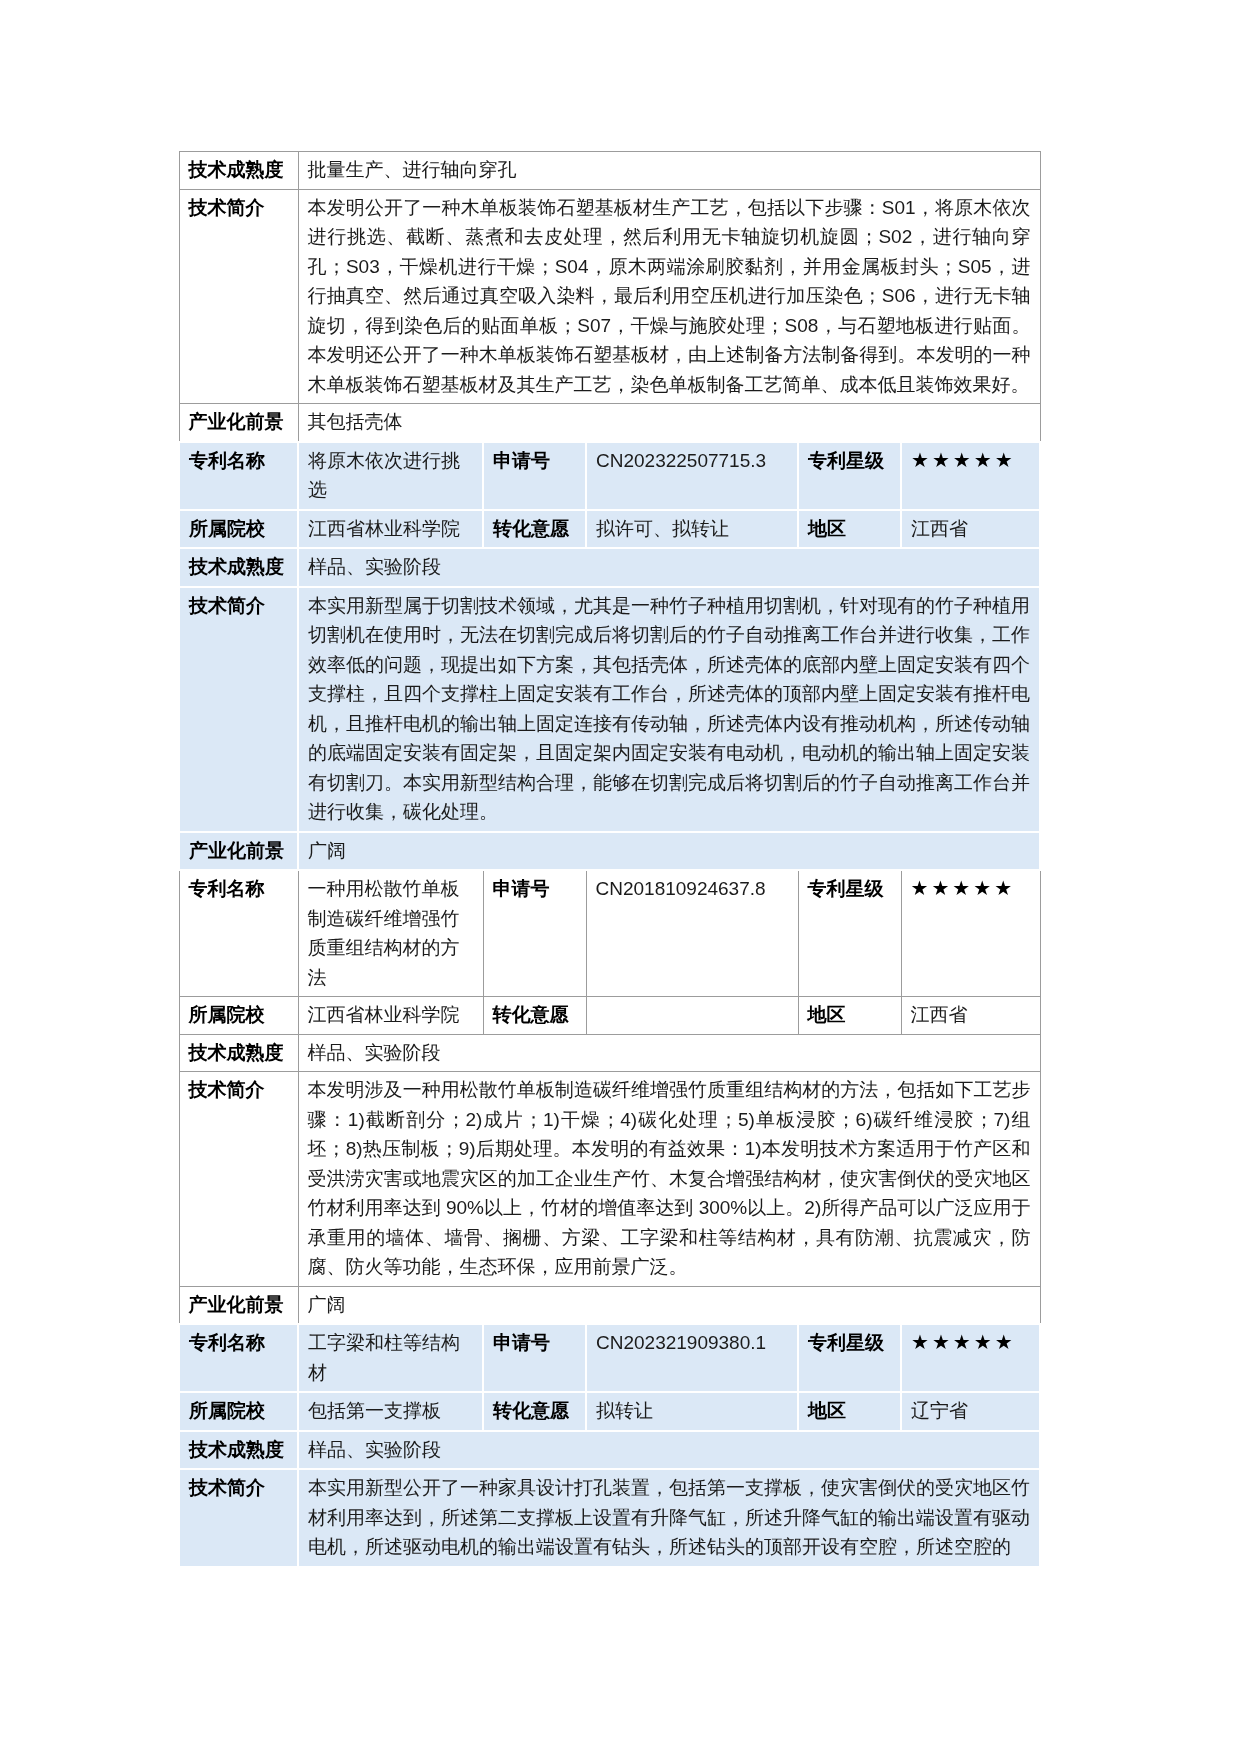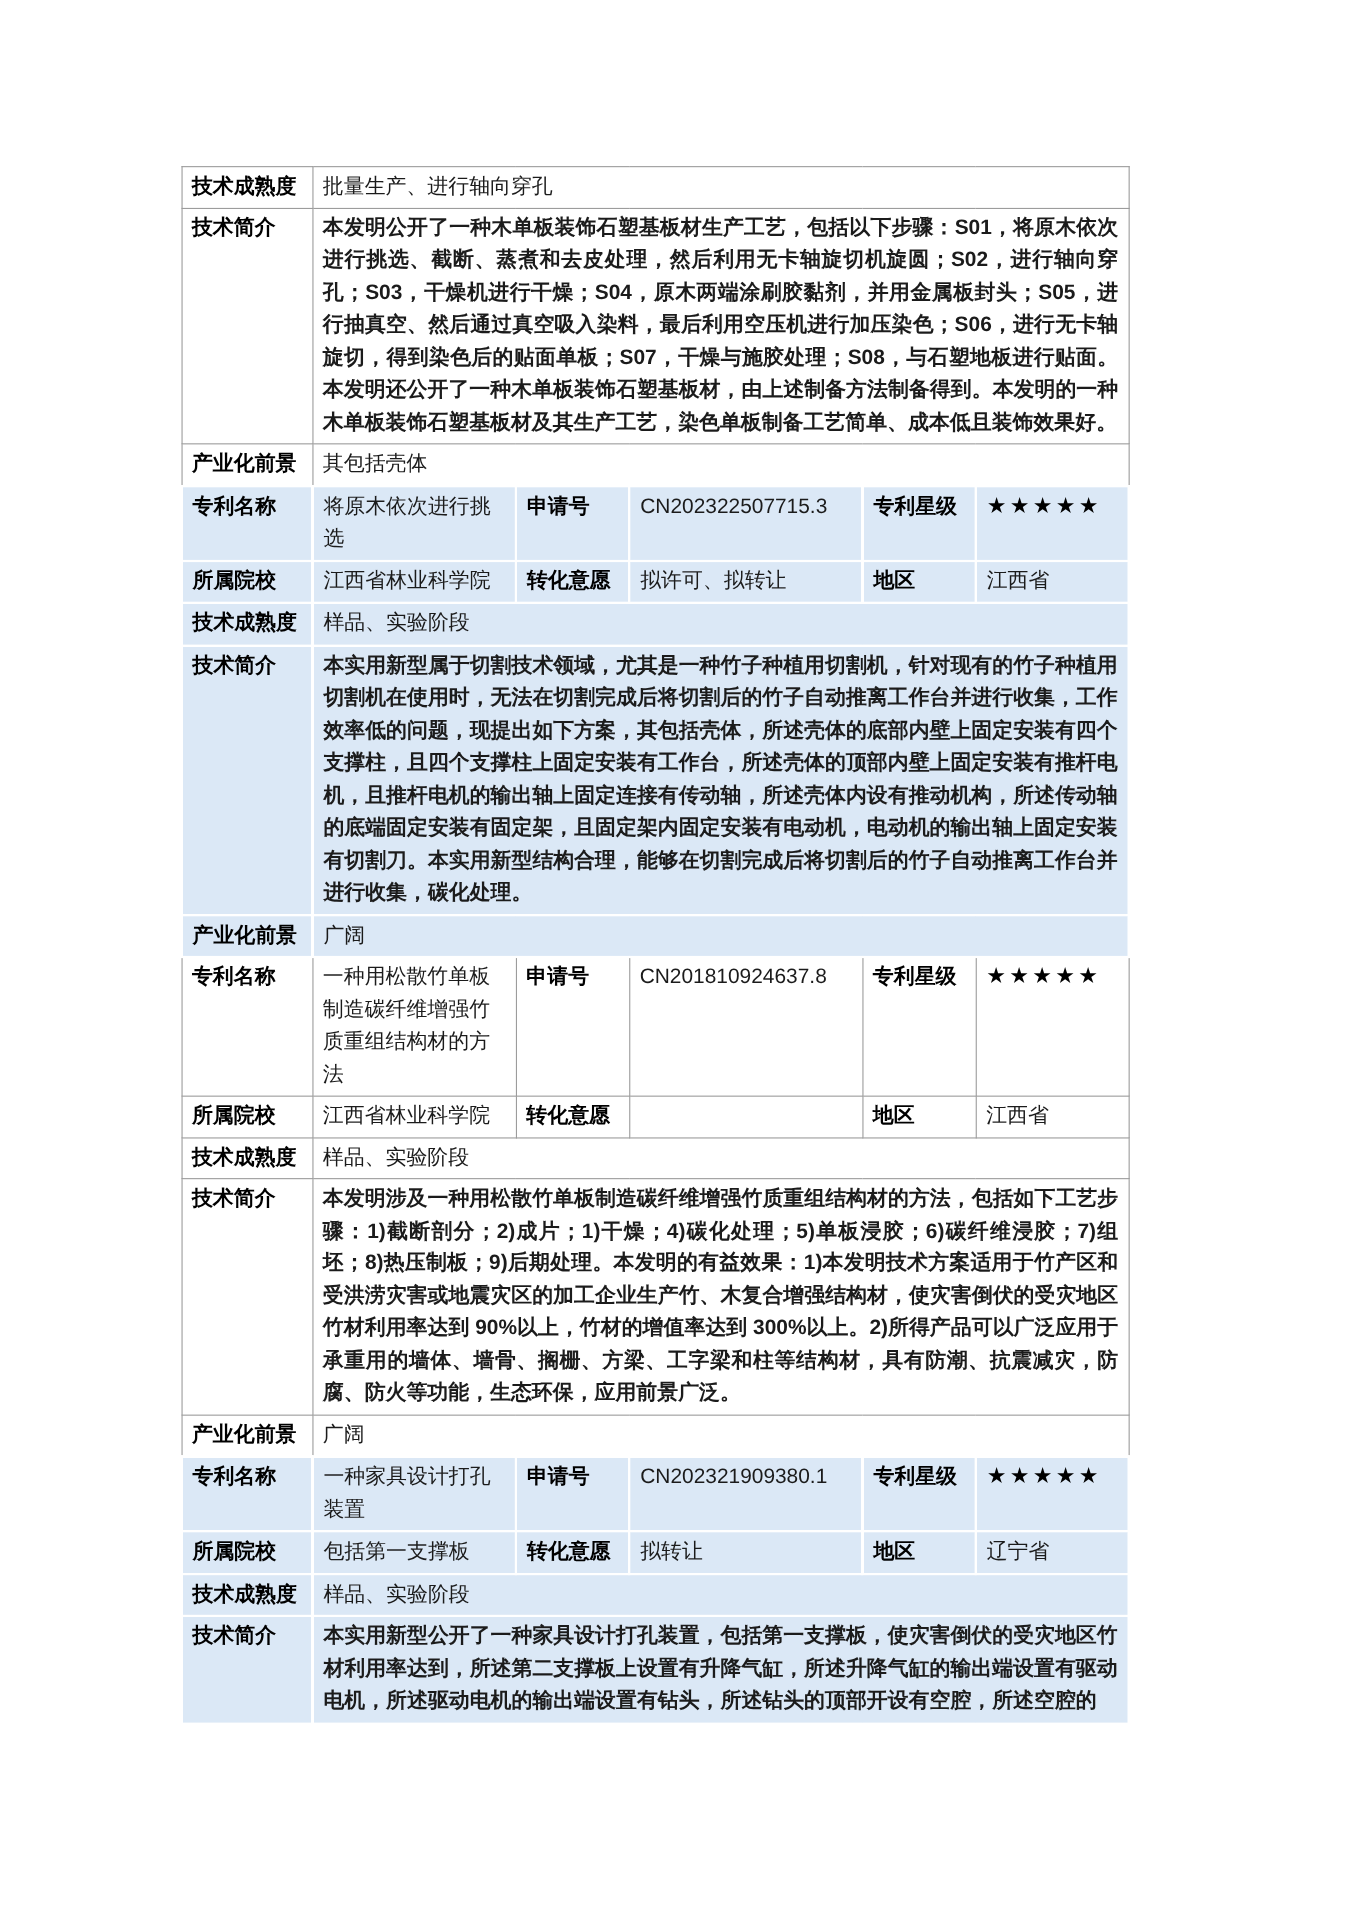--- a/index.html
+++ b/index.html
@@ -9,40 +9,40 @@
   }
   *{margin:0;padding:0;box-sizing:border-box;}
   html,body{background:#ffffff;}
   body{
     width:1240px;height:1754px;
     position:relative;
     font-family:"Liberation Sans",sans-serif;
     color:var(--text);
   }
   .page{position:absolute;left:0;top:0;width:1240px;height:1754px;background:#fff;}
-  .table-wrap{position:absolute;left:164px;top:151px;width:861px;}
+  .table-wrap{position:absolute;left:178px;top:151px;width:861px;}
   table.patent{
     border-collapse:collapse;
     table-layout:fixed;
     width:861px;
   }
   td{
     vertical-align:top;
     padding:3px 9px 4px 9px;
     font-size:19px;
     line-height:29.5px;
     word-break:break-all;
     overflow:hidden;
   }
   
   tbody.s-white td{background:#ffffff;border:1px solid var(--border-gray);}
   
   tbody.s-blue td{background:var(--blue);border:2px solid #ffffff;}
   td.lbl{font-weight:bold;color:#000;}
-  td.para{text-align:justify;font-weight:bold;}
+  td.para{text-align:justify;}
   td.stars{letter-spacing:3px;font-size:20px;color:#000;}
 </style>
 </head>
 <body>
 
 <div class="page">
   <div class="table-wrap">
     <table class="patent">
       <colgroup>
         <col style="width:119px">
@@ -126,21 +126,21 @@
         </tr>
         <tr>
           <td class="lbl">产业化前景</td>
           <td class="val" colspan="5">广阔</td>
         </tr>
       </tbody>
 
       <tbody class="s-blue">
         <tr>
           <td class="lbl">专利名称</td>
-          <td class="val">一种家具设计打孔装置</td>
+          <td class="val">工字梁和柱等结构材</td>
           <td class="lbl">申请号</td>
           <td class="val">CN202321909380.1</td>
           <td class="lbl">专利星级</td>
           <td class="val stars">★★★★★</td>
         </tr>
         <tr>
           <td class="lbl">所属院校</td>
           <td class="val">包括第一支撑板</td>
           <td class="lbl">转化意愿</td>
           <td class="val">拟转让</td>

